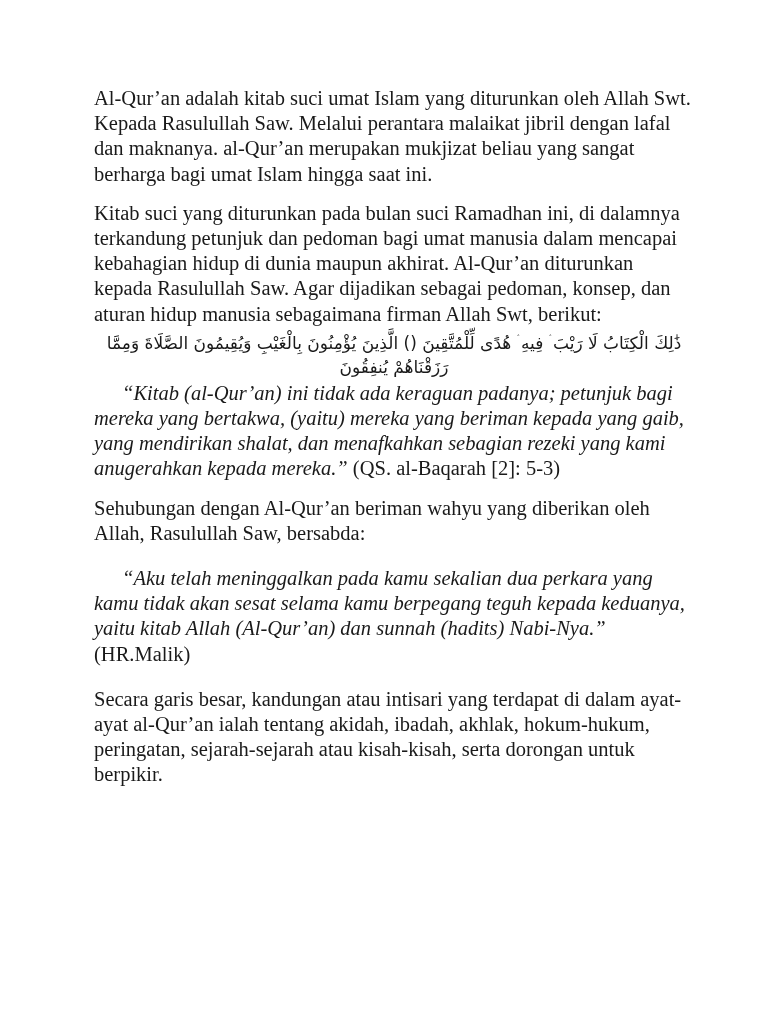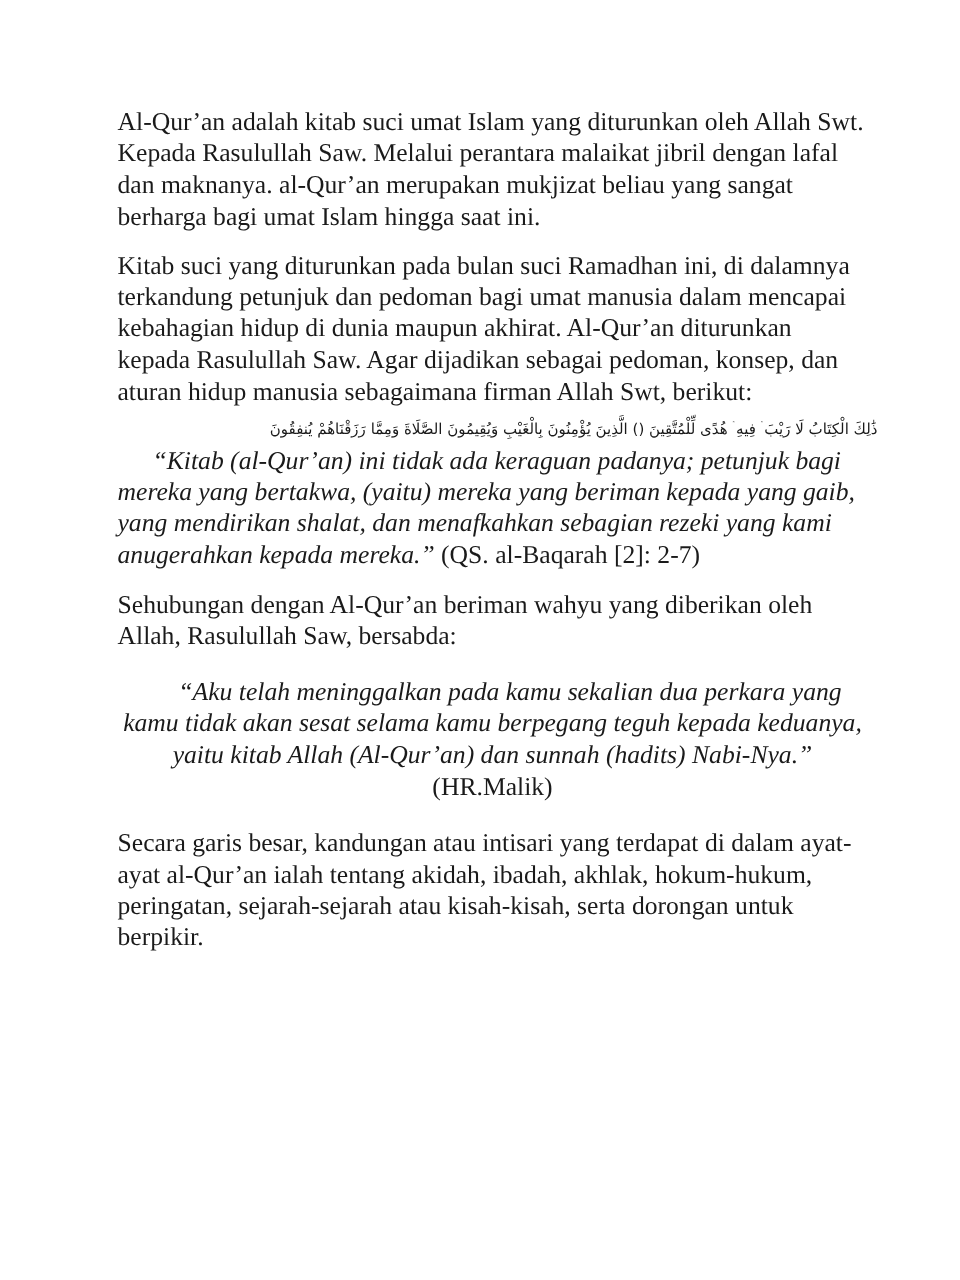--- a/index.html
+++ b/index.html
@@ -23,22 +23,22 @@
       font-size: 20.5px;
       line-height: 25.2px;
     }
     .para {
       margin: 0 0 14px 0;
       font-family: Liberation Serif, serif;
     }
     .arabic {
       font-family: "DejaVu Sans", sans-serif;
       direction: rtl;
-      text-align: right;
-      font-size: 12px;
+      text-align: center;
+      font-size: 17px;
       line-height: 24px;
       margin: 4px -8px 2px -8px;
       color: #1a1a1a;
     }
     .quote {
       font-style: italic;
       margin-left: 28px;
     }
     .ref {
       font-style: normal;
@@ -49,24 +49,24 @@
 
 <div class="page">
 
   <p class="para">Al-Qur’an adalah kitab suci umat Islam yang diturunkan oleh Allah Swt. Kepada Rasulullah Saw. Melalui perantara malaikat jibril dengan lafal dan maknanya. al-Qur’an merupakan mukjizat beliau yang sangat berharga bagi umat Islam hingga saat ini.</p>
 
   <p class="para" style="margin-bottom:4px;">Kitab suci yang diturunkan pada bulan suci Ramadhan ini, di dalamnya terkandung petunjuk dan pedoman bagi umat manusia dalam mencapai kebahagian hidup di dunia maupun akhirat. Al-Qur’an diturunkan kepada Rasulullah Saw. Agar dijadikan sebagai pedoman, konsep, dan aturan hidup manusia sebagaimana firman Allah Swt, berikut:</p>
 
   <div class="arabic">ذَٰلِكَ الْكِتَابُ لَا رَيْبَ ۛ فِيهِ ۛ هُدًى لِّلْمُتَّقِينَ () الَّذِينَ يُؤْمِنُونَ بِالْغَيْبِ وَيُقِيمُونَ الصَّلَاةَ وَمِمَّا رَزَقْنَاهُمْ يُنفِقُونَ</div>
 
   <p class="para">
-    <span class="quote">“Kitab (al-Qur’an) ini tidak ada keraguan padanya; petunjuk bagi mereka yang bertakwa, (yaitu) mereka yang beriman kepada yang gaib, yang mendirikan shalat, dan menafkahkan sebagian rezeki yang kami anugerahkan kepada mereka.”</span><span class="ref"> (QS. al-Baqarah [2]: 2-7)</span>
+    <span class="quote">“Kitab (al-Qur’an) ini tidak ada keraguan padanya; petunjuk bagi mereka yang bertakwa, (yaitu) mereka yang beriman kepada yang gaib, yang mendirikan shalat, dan menafkahkan sebagian rezeki yang kami anugerahkan kepada mereka.”</span><span class="ref"> (QS. al-Baqarah [2]: 5-3)</span>
   </p>
 
   <p class="para" style="margin-bottom:20px;">Sehubungan dengan Al-Qur’an beriman wahyu yang diberikan oleh Allah, Rasulullah Saw, bersabda:</p>
 
-  <p class="para" style="margin-bottom:20px;text-align:center;">
+  <p class="para" style="margin-bottom:20px;">
     <span class="quote">“Aku telah meninggalkan pada kamu sekalian dua perkara yang kamu tidak akan sesat selama kamu berpegang teguh kepada keduanya, yaitu kitab Allah (Al-Qur’an) dan sunnah (hadits) Nabi-Nya.”</span><span class="ref"> (HR.Malik)</span>
   </p>
 
   <p class="para">Secara garis besar, kandungan atau intisari yang terdapat di dalam ayat-ayat al-Qur’an ialah tentang akidah, ibadah, akhlak, hokum-hukum, peringatan, sejarah-sejarah atau kisah-kisah, serta dorongan untuk berpikir.</p>
 
 </div>
 
 </body></html>

